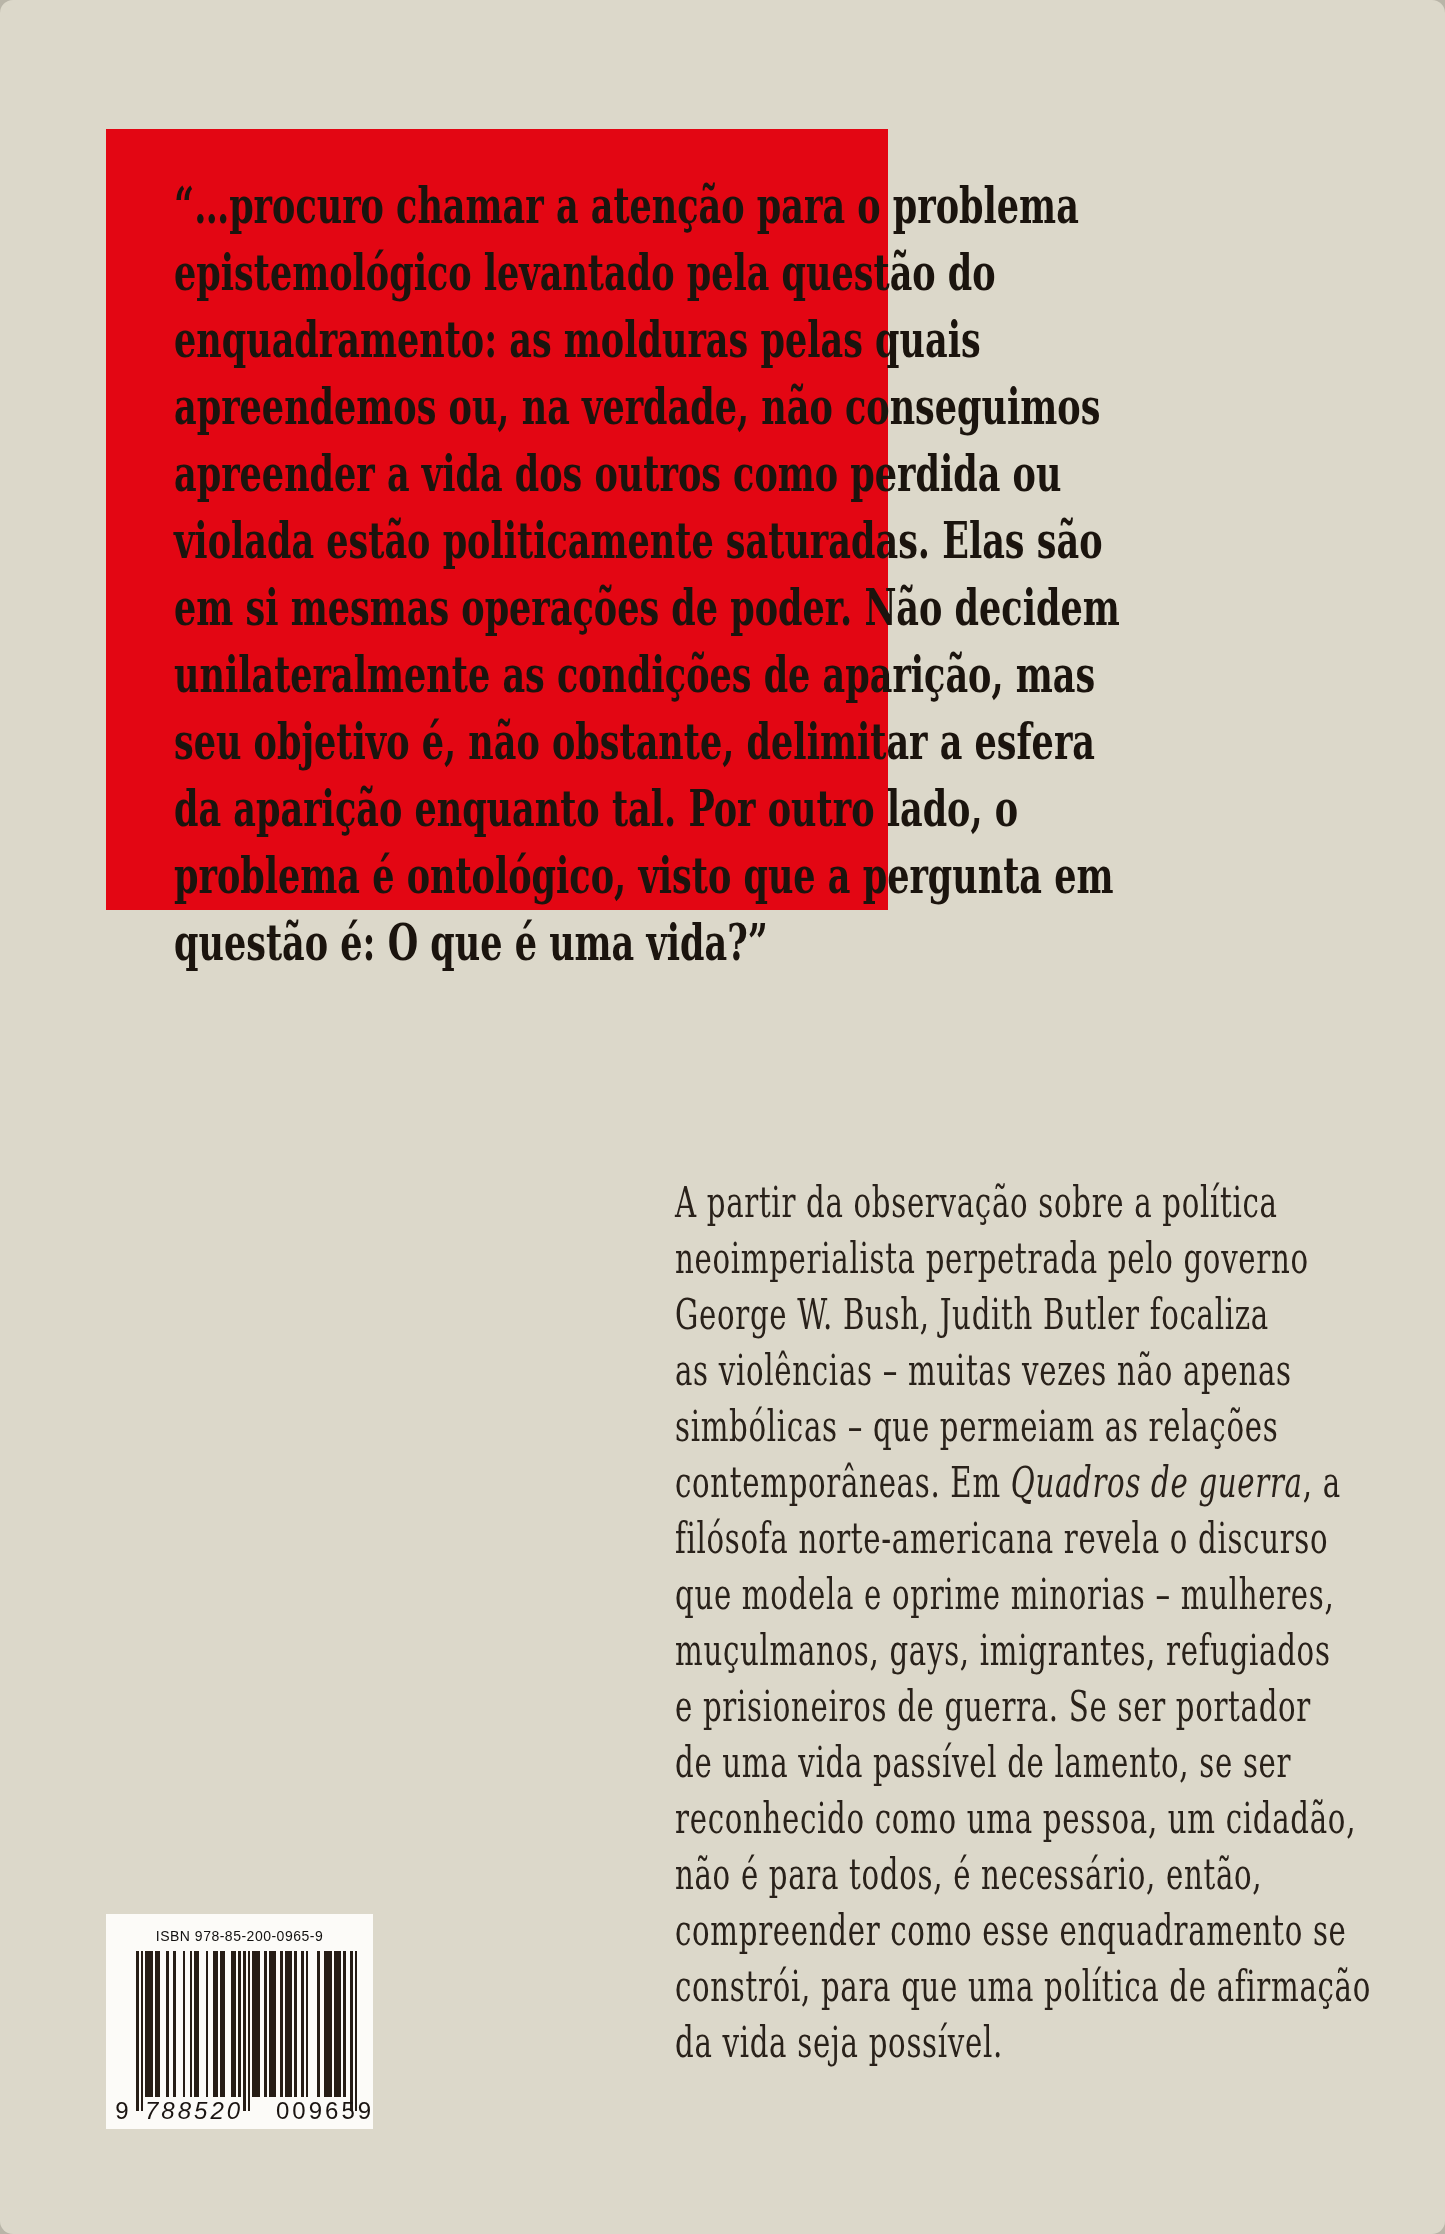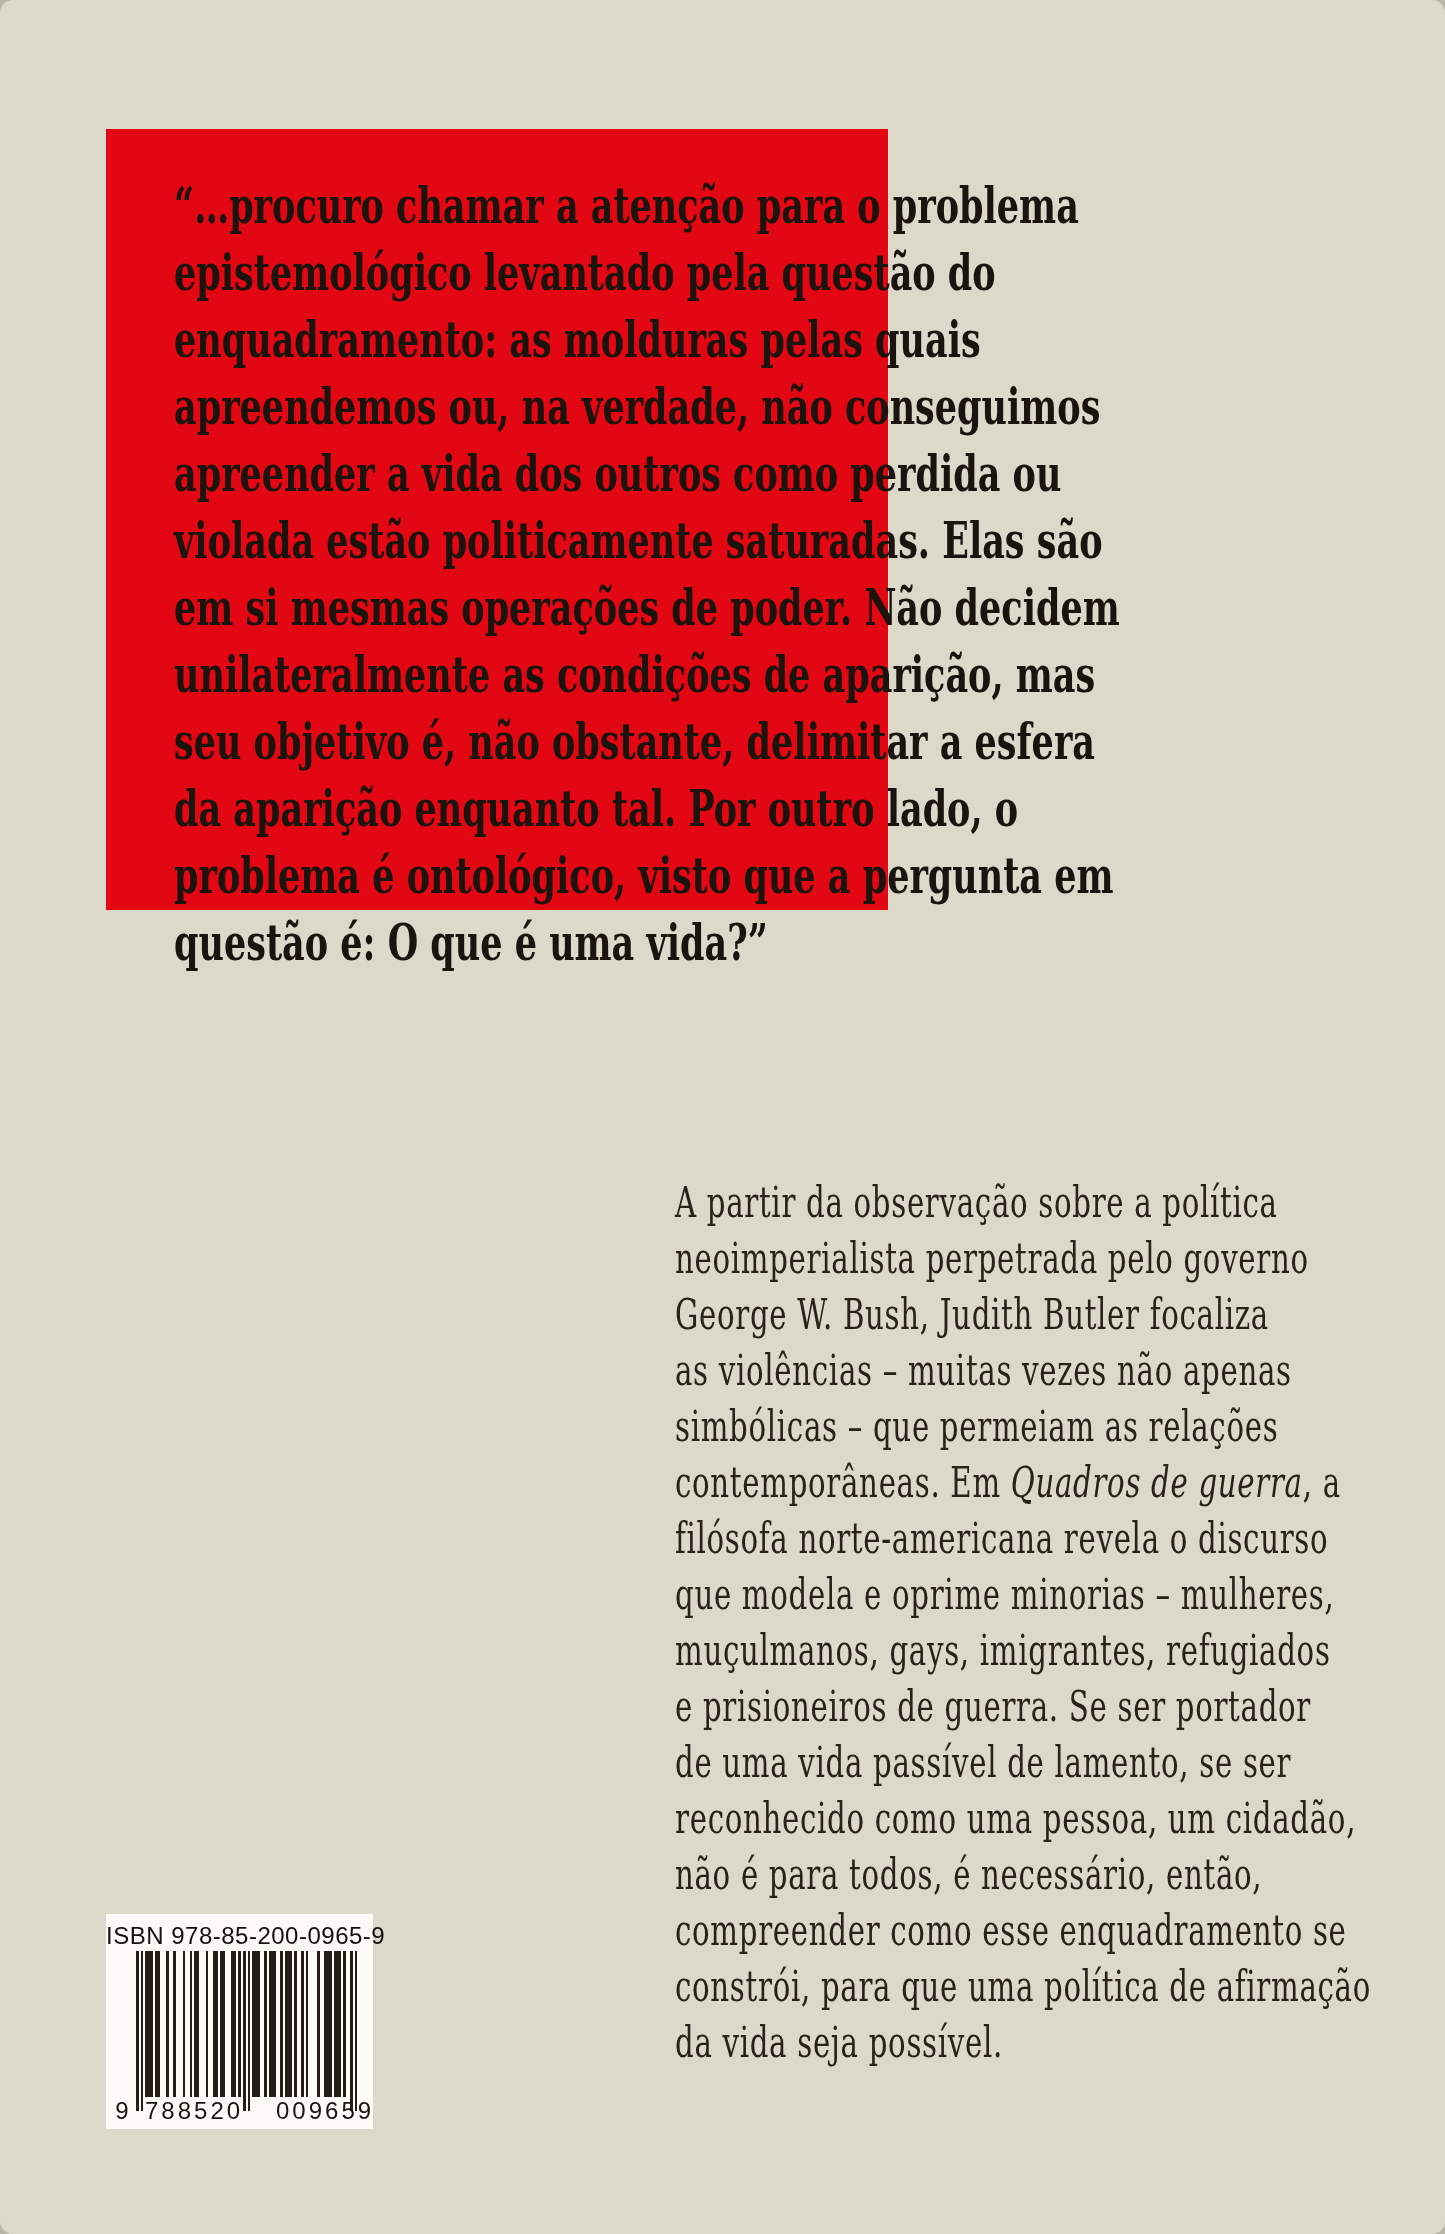--- a/index.html
+++ b/index.html
@@ -24,31 +24,31 @@
     letter-spacing:1px;
   }
   .synopsis .line{white-space:nowrap;transform:scaleX(0.68);transform-origin:0 50%;}
   .synopsis .line em{font-style:italic;}
   .barcode-box{
     position:absolute;left:106px;top:1914px;width:267px;height:215px;
     background:#fcfbf8;
   }
   .isbn-label{
     position:absolute;left:0;top:10px;width:100%;
-    font-family:"Liberation Sans",sans-serif;font-size:24px;line-height:24px;
-    letter-spacing:0.5px;color:#131110;text-align:right;white-space:nowrap;
+    font-family:"Liberation Sans",sans-serif;font-size:14px;line-height:24px;
+    letter-spacing:0.5px;color:#131110;text-align:center;white-space:nowrap;
   }
   .ean{position:absolute;left:30px;top:37px;}
   .digits span{
     position:absolute;top:184px;height:26px;line-height:26px;
     font-family:"Liberation Sans",sans-serif;font-size:24px;color:#1b1512;
     text-align:center;
   }
   .d0{left:4px;width:24px;letter-spacing:0;}
-  .d1{left:39px;width:96px;letter-spacing:3px;}
+  .d1{left:39px;width:96px;letter-spacing:3px;font-style:italic;}
   .d2{left:147px;width:96px;letter-spacing:3px;margin-left:23px;}
 </style>
 </head>
 <body>
 
 <div class="page">
 
   <div class="red-panel"></div>
 
   <div class="quote">

